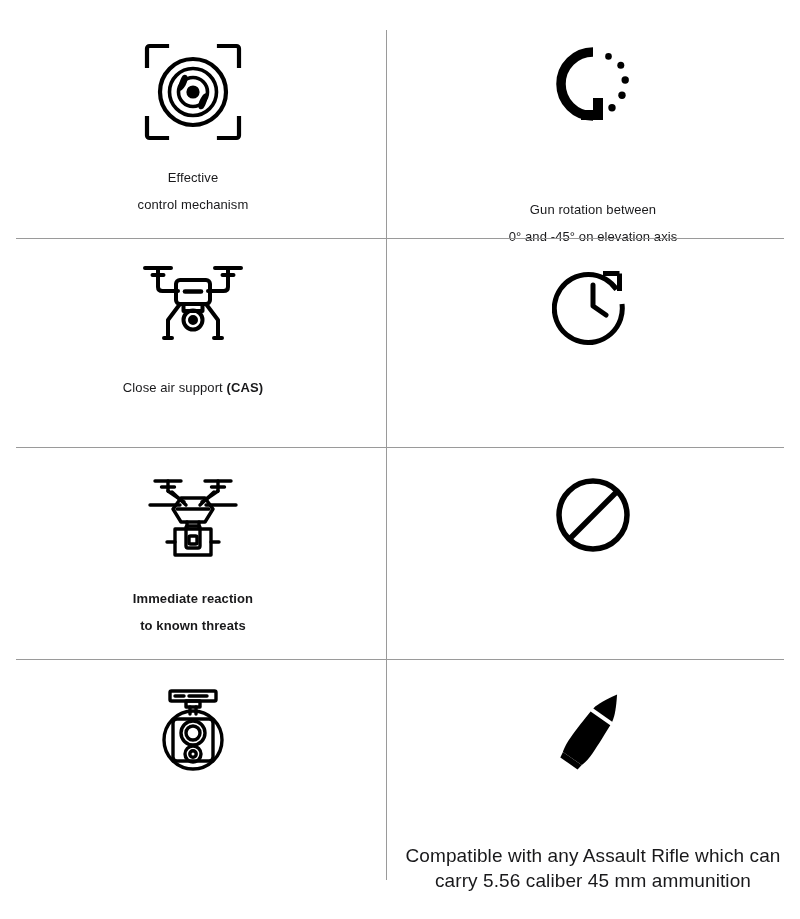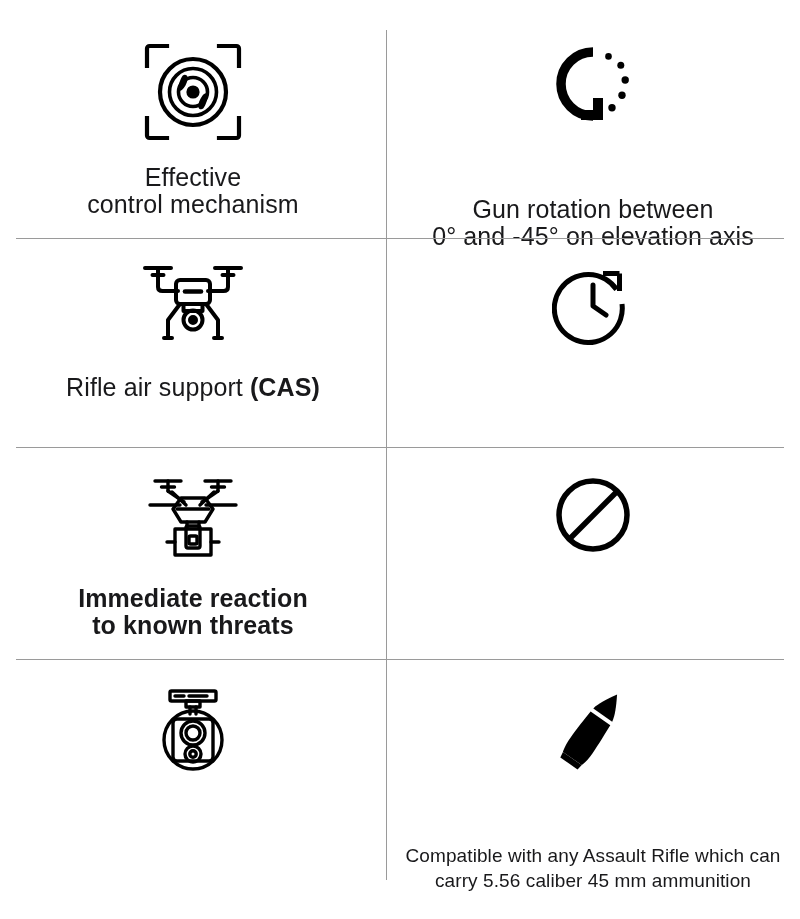--- a/index.html
+++ b/index.html
@@ -59,21 +59,21 @@
   .r1 .icon-wrap { height: 100px; }
   .r2 .icon-wrap { height: 92px; }
   .r3 .icon-wrap { height: 92px; }
   .r4 .icon-wrap { height: 92px; }
 
   .icon-wrap svg { display: block; }
 
   .caption {
     margin-top: 16px;
     text-align: center;
-    font-size: 25px;
+    font-size: 13px;
     line-height: 27px;
     letter-spacing: 0.1px;
     color: #19191b;
     white-space: pre-line;
     font-weight: 400;
   }
   .caption b { font-weight: 700; margin-top: 13px; }
 
   .r1 .caption { margin-top: 22px; }
   .r2 .caption { margin-top: 24px; }
@@ -184,21 +184,21 @@
           <path d="M49.5 44h19v7h-19z"></path>
 
           <path d="M46 44 L34 60 L34 78"></path>
           <path d="M72 44 L84 60 L84 78"></path>
           <path d="M30 78h8M80 78h8"></path>
 
           <circle cx="59" cy="60" r="9.5"></circle>
           <circle cx="59" cy="60" r="3" fill="#000"></circle>
         </svg>
       </div>
-      <div class="caption"><span>Rifle air support </span><b>(CAS)</b><br></div>
+      <div class="caption"><span>Close air support </span><b>(CAS)</b><br></div>
     </div>
 
     <div class="cell right">
       <div class="icon-wrap">
         <svg width="82" height="82" viewBox="0 0 82 82" fill="none" stroke="#000" stroke-width="5">
 
           <path d="M64.5 26.5 A34 34 0 1 0 70 41" stroke-linecap="butt"></path>
 
           <path d="M50 9 L69.5 11 L67 30" fill="none" stroke-linecap="butt" stroke-linejoin="miter" stroke-width="0"></path>
           <path d="M67.5 10.5 L67.5 28 M67.5 10.5 L51 10.5" stroke-width="5" stroke-linecap="butt"></path>

